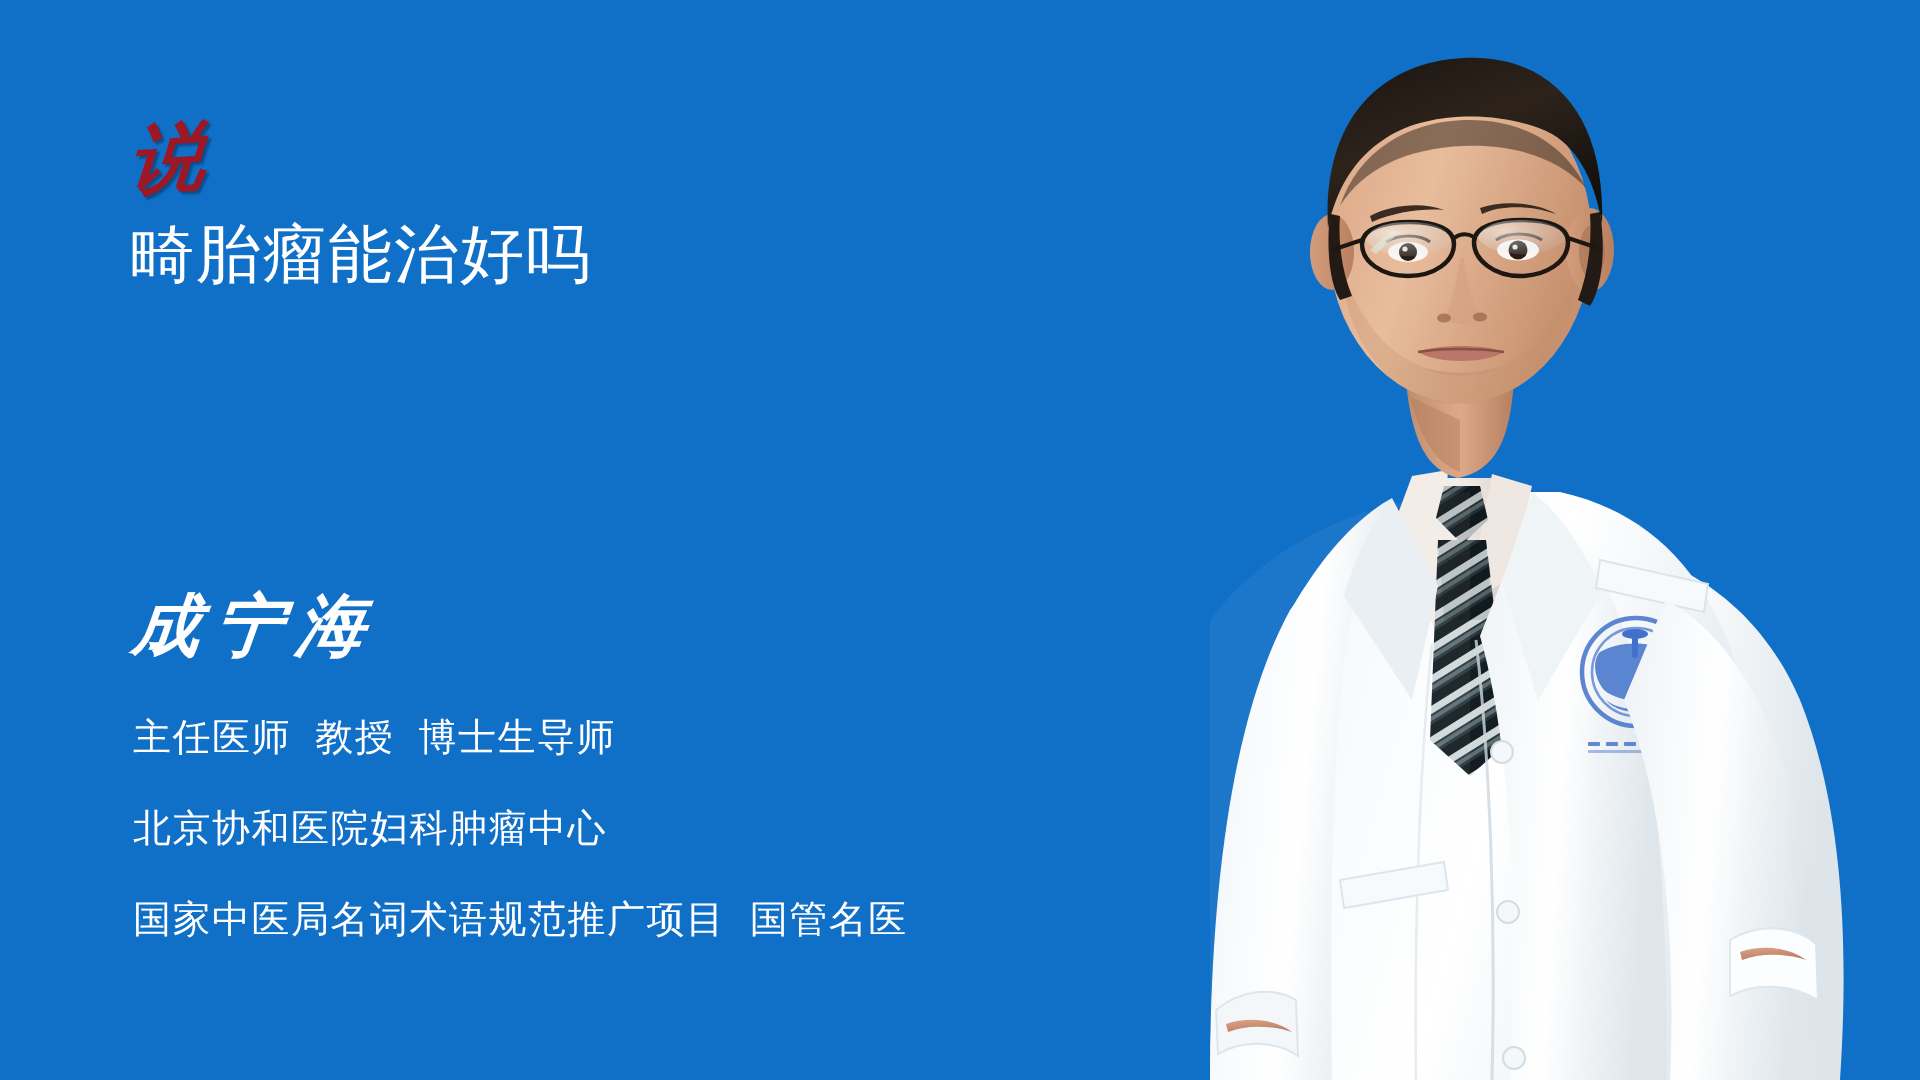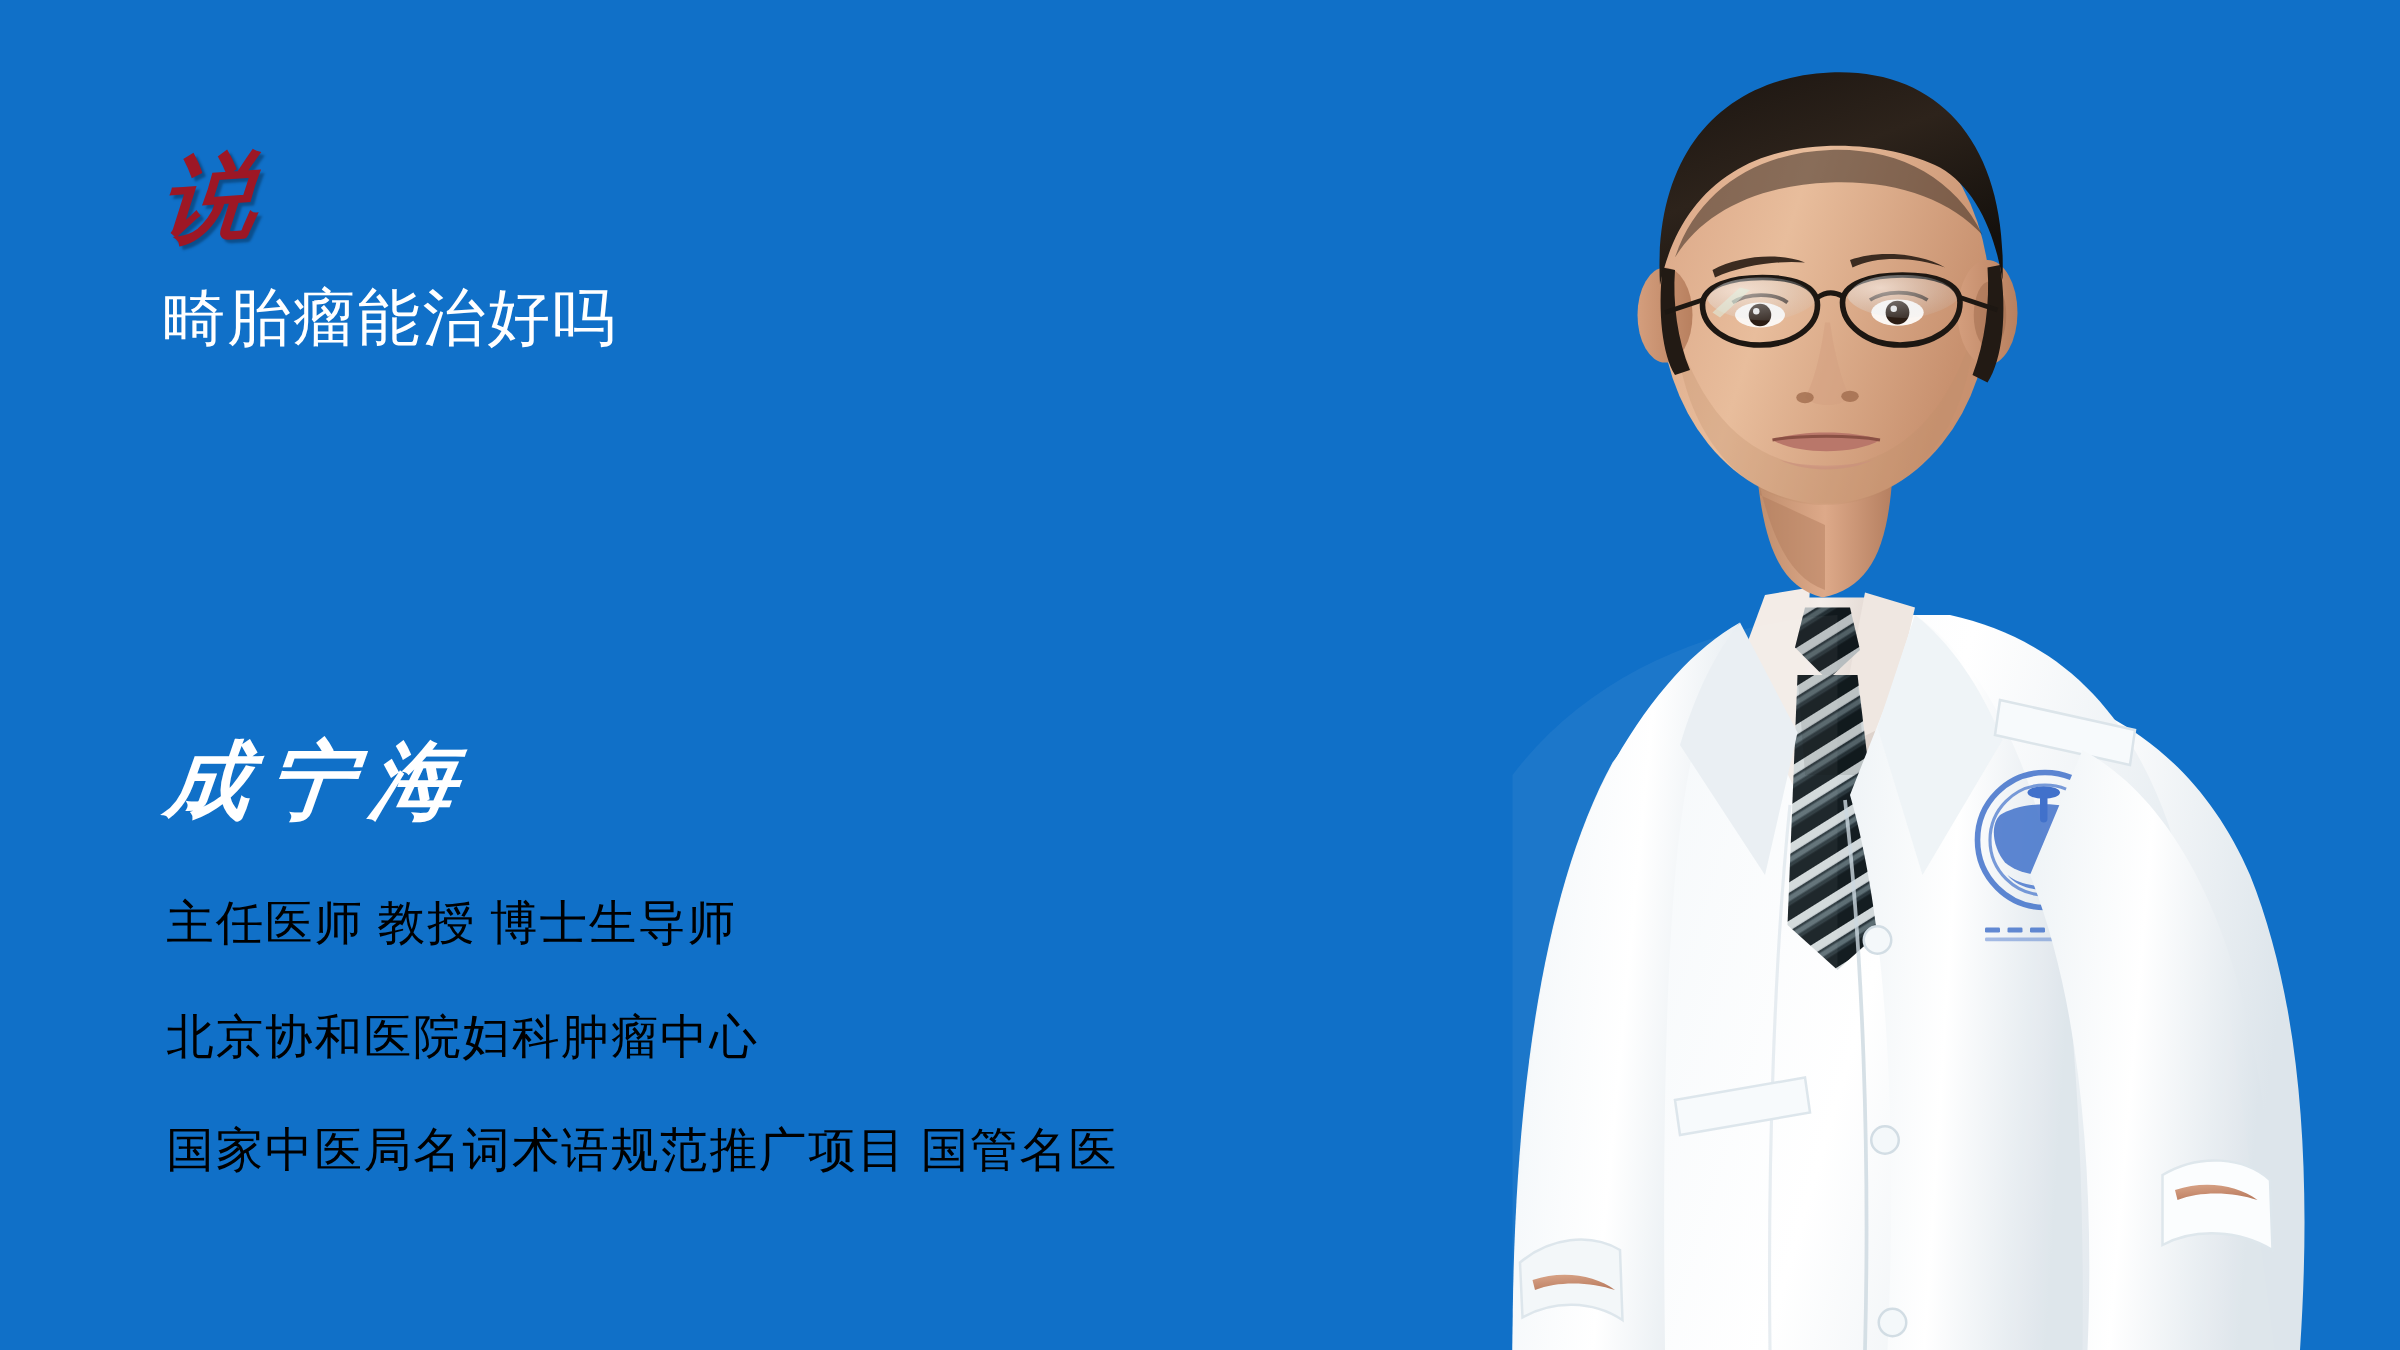--- a/index.html
+++ b/index.html
@@ -30,21 +30,21 @@
     font-style:italic;
     margin-left:-4px;
     transform:translateY(4px) skewX(-8deg) rotate(-4deg);
     text-shadow:3px 3px 2px rgba(0,0,0,.30);
     font-family:"DejaVu Serif",serif;
   }
 
   
   #title {
     position:absolute; left:130px; top:212px;
-    font-size:50px; line-height:84px;
+    font-size:64px; line-height:84px;
     color:#ffffff; font-weight:400;
     letter-spacing:2px;
     font-family:"DejaVu Sans",sans-serif;
     white-space:nowrap;
   }
 
   
   #doc-name {
     position:absolute; left:133px; top:587px;
     font-size:68px; line-height:76px;
@@ -53,25 +53,25 @@
     letter-spacing:14px;
     font-family:"DejaVu Serif",serif;
     transform:skewX(-6deg);
     white-space:nowrap;
   }
 
   
   #creds { position:absolute; left:133px; top:718px; }
   #creds .cred {
     font-size:38px; line-height:43px;
-    color:#000000; font-weight:400;
+    color:#ffffff; font-weight:400;
     letter-spacing:1.5px;
     margin-bottom:48px;
     white-space:nowrap;
-    font-family:Liberation Serif, serif;
+    font-family:Liberation Mono, monospace;
   }
   #creds .cred:last-child { margin-bottom:0; }
 
   
   #photo {
     position:absolute; right:0; top:0;
     width:880px; height:1080px;
     overflow:hidden;
   }
   #photo svg { display:block; width:880px; height:1080px; }

